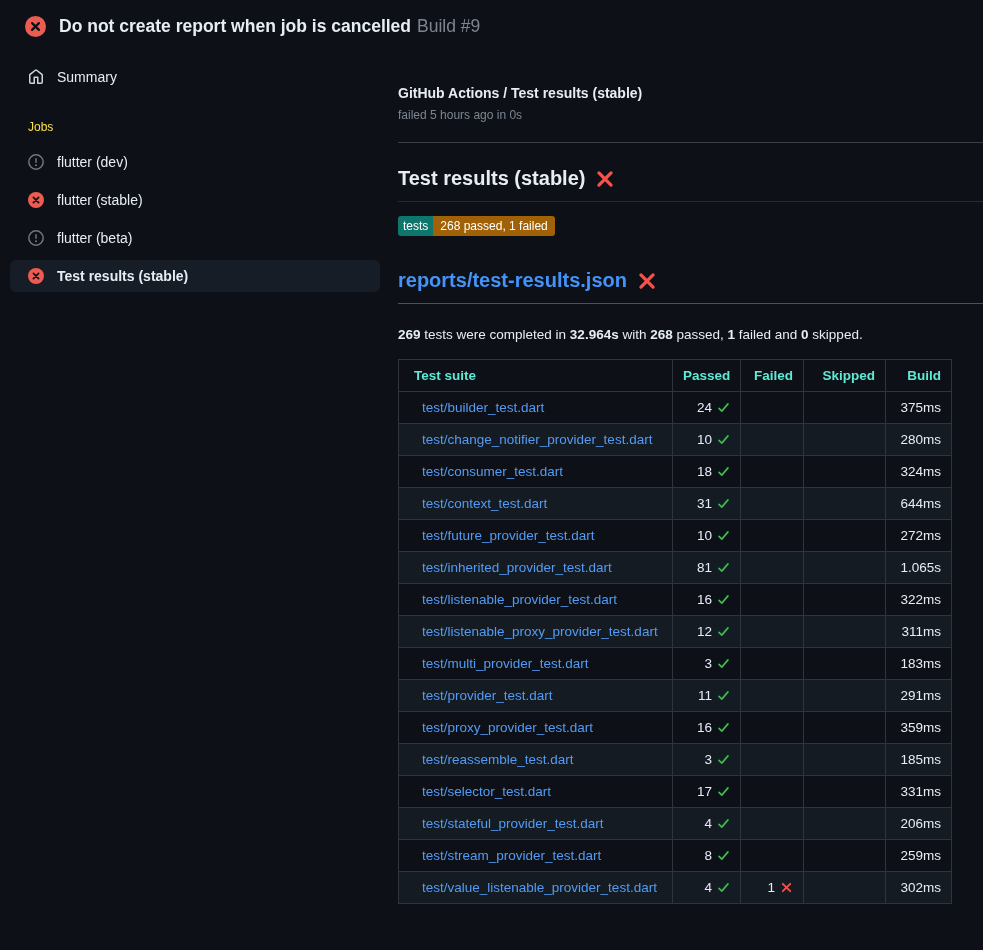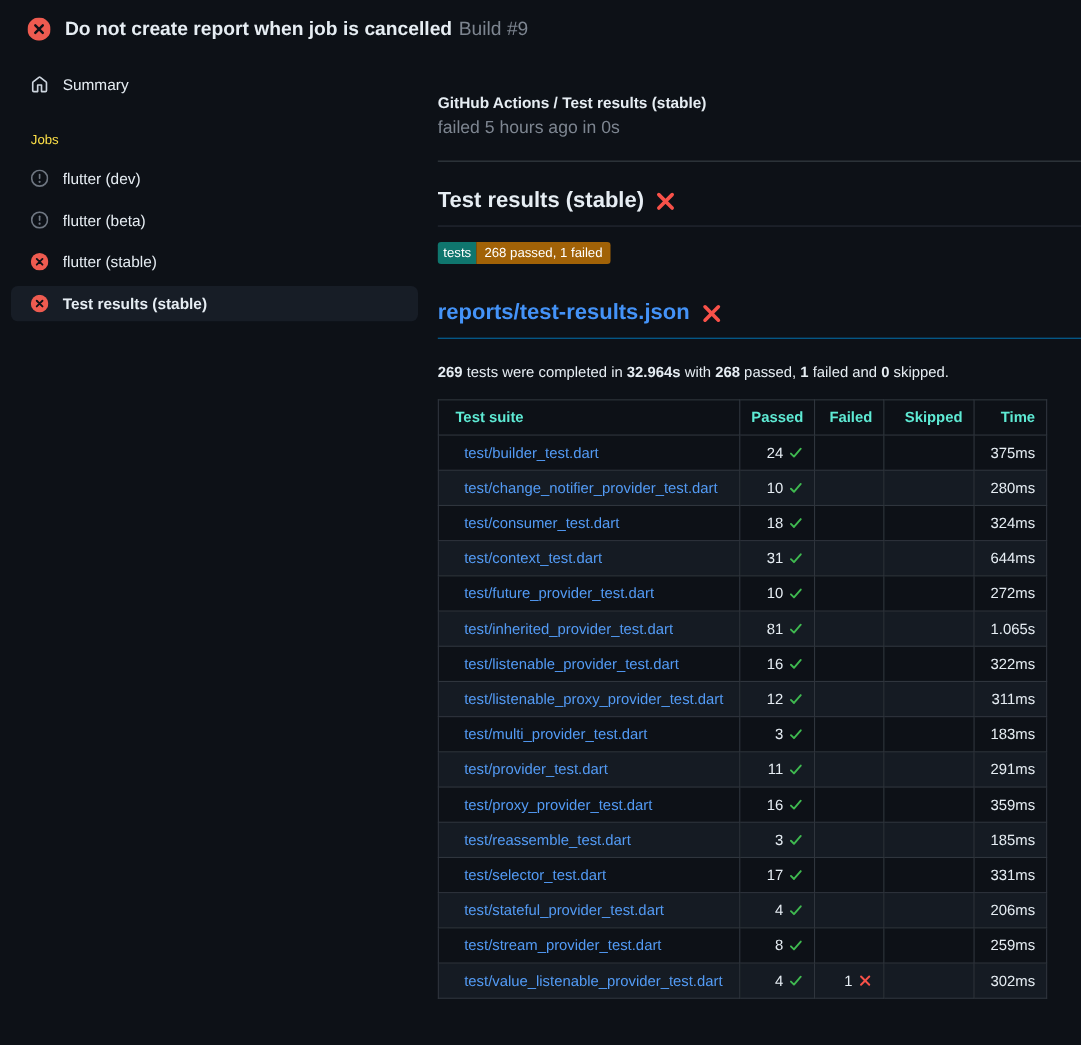--- a/index.html
+++ b/index.html
@@ -27,21 +27,21 @@
     border-radius:6px; font-size:14px; color:#e6edf3; cursor:pointer;
   }
   .side-item + .side-item { margin-top:6px; }
   .side-item.selected { background:#171d26; font-weight:700; }
   .side-item .ic16 { width:16px; height:16px; flex:0 0 auto; display:block; }
   .jobs-label { color:#fde047; font-size:12px; margin:27px 0 12px 28px; }
 
   
   .main { flex:1 1 auto; min-width:0; padding:36px 0 0 8px; }
   .breadcrumb { font-size:14px; font-weight:700; }
-  .run-meta { font-size:16px; color:#7d8590; margin-top:7px; }
+  .run-meta { font-size:12px; color:#7d8590; margin-top:7px; }
   .divider { border:0; border-top:1px solid #3a4048; margin:20px 0 0 0; }
 
   h2 { margin:0; font-size:20px; font-weight:700; display:flex; align-items:center; gap:11px; }
   .check-title { margin-top:24px; padding-bottom:11px; border-bottom:1px solid #262c36; color:#e6edf3; }
   .report-title { margin-top:33px; padding-bottom:11px; border-bottom:1px solid #0369a1; color:#4493f8; cursor:pointer; }
   .hx { width:18px; height:18px; flex:0 0 auto; }
 
   .badge { display:inline-flex; margin-top:14px; font-size:12px; color:#fff; line-height:14px; }
   .badge-label { background:#0f766e; padding:3px 5px; border-radius:3px 0 0 3px; }
   .badge-value { background:#a16207; padding:3px 7px; border-radius:0 3px 3px 0; }
@@ -95,35 +95,35 @@
               <circle cx="8" cy="8" r="7.2" fill="none" stroke="#6e7681" stroke-width="1.5"></circle>
               <rect x="7.25" y="3.9" width="1.5" height="5" rx="0.75" fill="#6e7681"></rect>
               <circle cx="8" cy="11.3" r="1" fill="#6e7681"></circle>
             </svg>
           </span>
           <span>flutter (dev)</span>
         </div>
         <div class="side-item">
           <span style="display: flex;">
             <svg class="ic16" viewBox="0 0 16 16">
+              <circle cx="8" cy="8" r="8" fill="#ee5b50"></circle>
+              <path d="M5.4 5.4l5.2 5.2M10.6 5.4l-5.2 5.2" stroke="#0d1117" stroke-width="1.7" stroke-linecap="round"></path>
+            </svg>
+          </span>
+          <span>flutter (stable)</span>
+        </div>
+        <div class="side-item">
+          <span style="display: flex;">
+            <svg class="ic16" viewBox="0 0 16 16">
               <circle cx="8" cy="8" r="7.2" fill="none" stroke="#6e7681" stroke-width="1.5"></circle>
               <rect x="7.25" y="3.9" width="1.5" height="5" rx="0.75" fill="#6e7681"></rect>
               <circle cx="8" cy="11.3" r="1" fill="#6e7681"></circle>
             </svg>
           </span>
           <span>flutter (beta)</span>
-        </div>
-        <div class="side-item">
-          <span style="display: flex;">
-            <svg class="ic16" viewBox="0 0 16 16">
-              <circle cx="8" cy="8" r="8" fill="#ee5b50"></circle>
-              <path d="M5.4 5.4l5.2 5.2M10.6 5.4l-5.2 5.2" stroke="#0d1117" stroke-width="1.7" stroke-linecap="round"></path>
-            </svg>
-          </span>
-          <span>flutter (stable)</span>
         </div>
         <div class="side-item selected">
           <span style="display: flex;">
             <svg class="ic16" viewBox="0 0 16 16">
               <circle cx="8" cy="8" r="8" fill="#ee5b50"></circle>
               <path d="M5.4 5.4l5.2 5.2M10.6 5.4l-5.2 5.2" stroke="#0d1117" stroke-width="1.7" stroke-linecap="round"></path>
             </svg>
           </span>
           <span>Test results (stable)</span>
         </div>
@@ -165,21 +165,21 @@
           <col style="width:63px">
           <col style="width:82px">
           <col style="width:66px">
       </colgroup>
       <thead>
         <tr>
           <th class="col-suite">Test suite</th>
           <th>Passed</th>
           <th>Failed</th>
           <th>Skipped</th>
-          <th>Time</th>
+          <th>Build</th>
         </tr>
       </thead>
       <tbody>
           <tr>
             <td class="suite"><a>test/builder_test.dart</a></td>
             <td class="num"><span>24</span><svg class="ic12" viewBox="0 0 16 16">
                 <path d="M2.5 9l3.4 3.4L13.5 3.6" fill="none" stroke="#3fb950" stroke-width="2.1" stroke-linecap="round" stroke-linejoin="round"></path>
               </svg></td>
             <td class="num"></td>
             <td class="num"></td>

